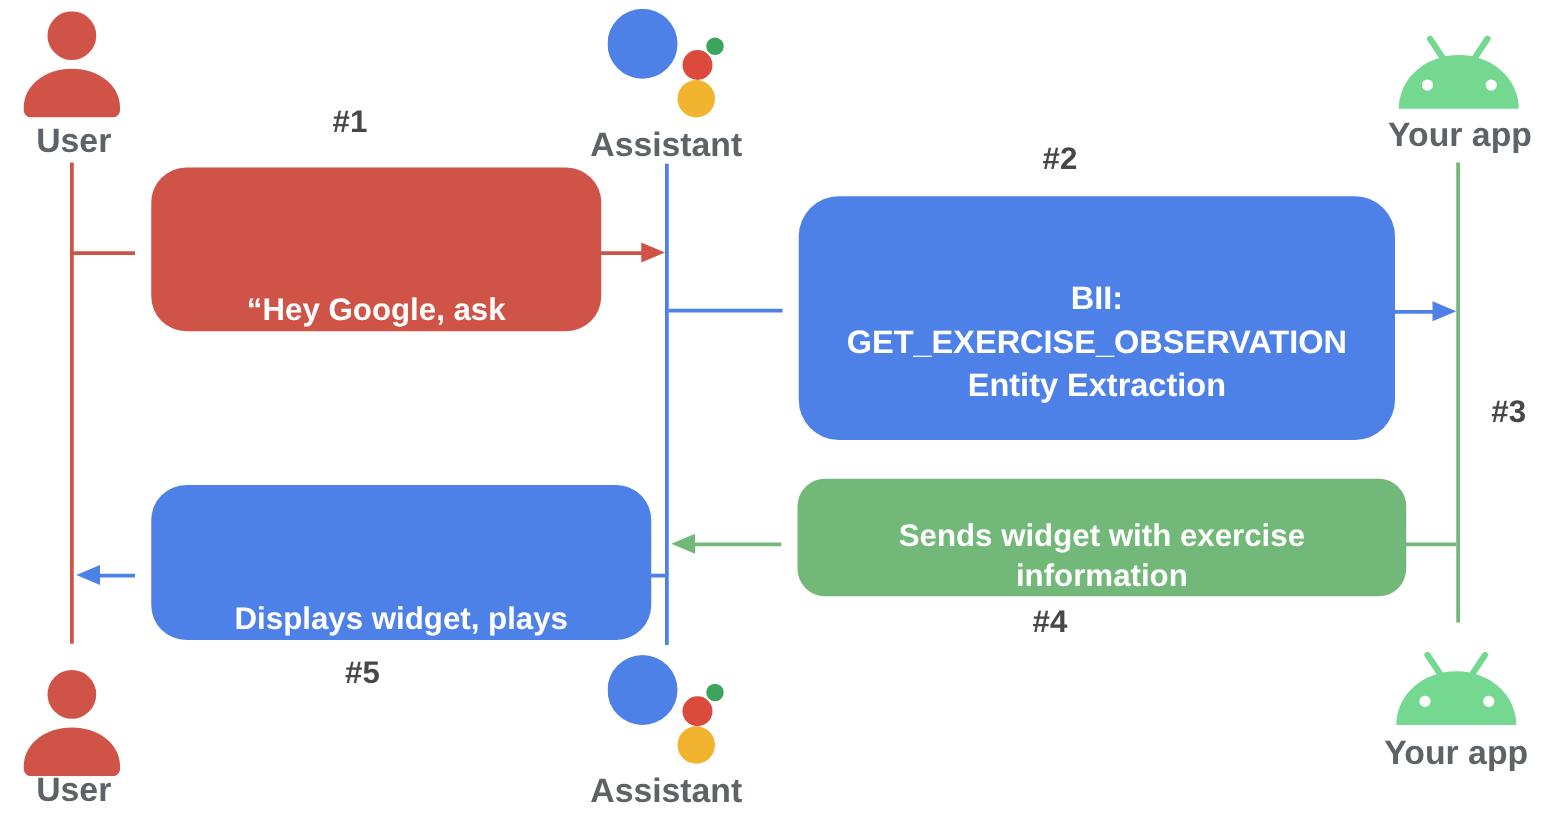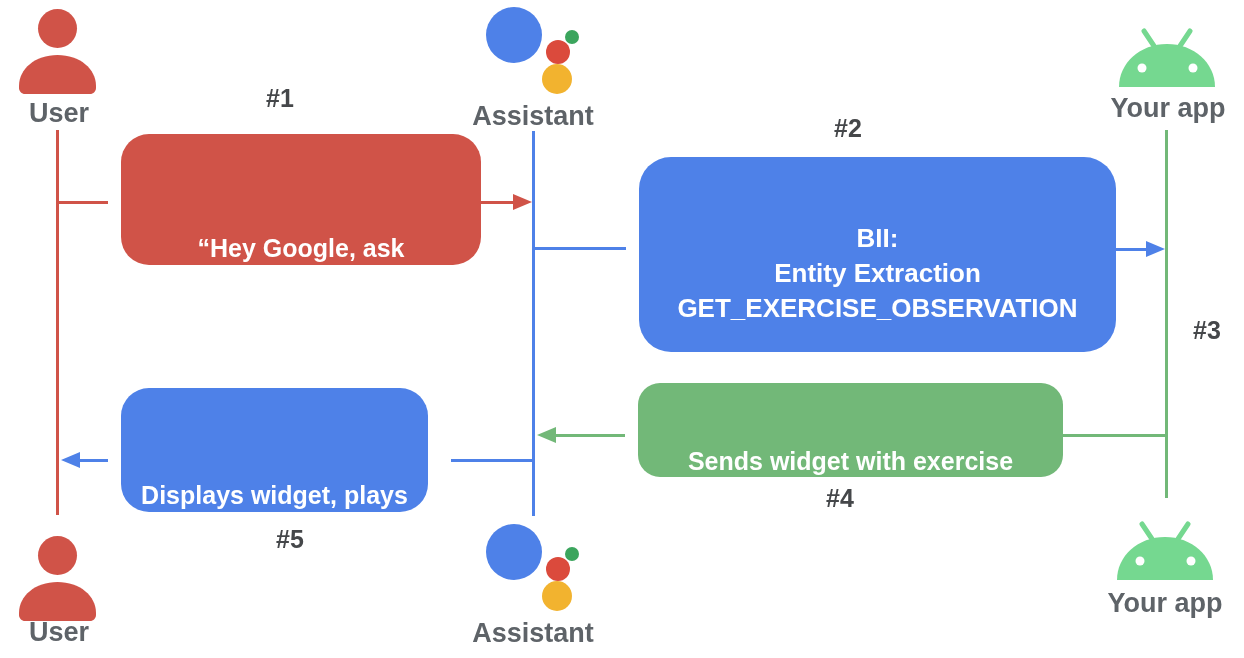--- a/index.html
+++ b/index.html
@@ -11,22 +11,22 @@
   .hline{position:absolute;height:3px;}
   .red-bg{background:#d05348;}
   .blue-bg{background:#4e81e8;}
   .msg-box{
     position:absolute;display:flex;flex-direction:column;align-items:center;justify-content:flex-end;
     color:#ffffff;font-weight:700;text-align:center;font-size:25px;line-height:34px;margin-left:13px;
   }
   .msg-box span{display:block;white-space:nowrap;}
   .box1{left:108px;top:134px;width:360px;height:131px;border-radius:28px;background:#d05348;}
   .box2{left:626px;top:157px;width:477px;height:195px;border-radius:32px;background:#4e81e8;font-size:26px;line-height:35px;padding-bottom:26px;box-sizing:border-box;}
-  .box4{left:625px;top:383px;width:425px;height:94px;border-radius:22px;background:#72b878;padding-top:4px;box-sizing:border-box;font-size:25px;line-height:32px;}
-  .box5{left:108px;top:388px;width:307px;height:124px;border-radius:28px;background:#4e81e8;line-height:33px;}
+  .box4{left:625px;top:383px;width:487px;height:94px;border-radius:22px;background:#72b878;padding-top:4px;box-sizing:border-box;font-size:25px;line-height:32px;}
+  .box5{left:108px;top:388px;width:400px;height:124px;border-radius:28px;background:#4e81e8;line-height:33px;}
   .actor-label{
     position:absolute;transform:translate(-50%,-50%);white-space:nowrap;
     color:#5e6368;font-weight:700;font-size:27px;
   }
   .step-label{
     position:absolute;transform:translate(-50%,-50%);white-space:nowrap;
     color:#45474a;font-weight:700;font-size:25px;
   }
   .arrow{position:absolute;width:0;height:0;}
   .arrow-right{border-top:8px solid transparent;border-bottom:8px solid transparent;border-left:19px solid;}
@@ -74,31 +74,32 @@
   <div class="msg-box box1">
     <span>“Hey Google, ask</span>
   </div>
   <div class="hline red-bg" style="left:468px;top:201px;width:46px;"></div>
   <div class="arrow arrow-right arrow-red" style="left:513px;top:194px;"></div>
 
   <div class="step-label" style="left:848px;top:128px;">#2</div>
   <div class="hline blue-bg" style="left:535px;top:247px;width:91px;"></div>
   <div class="msg-box box2">
     <span>BII:</span>
+    <span>GET_EXERCISE_OBSERVATION</span>
     <span>Entity Extraction</span>
-    <span>GET_EXERCISE_OBSERVATION</span>
   </div>
   <div class="hline blue-bg" style="left:1103px;top:248px;width:44px;"></div>
   <div class="arrow arrow-right arrow-blue-r" style="left:1146px;top:241px;"></div>
 
   <div class="step-label" style="left:1207px;top:330px;">#3</div>
 
   <div class="hline" style="left:1050px;top:434px;width:115px;background:#72b878;"></div>
   <div class="msg-box box4">
     <span>Sends widget with exercise</span>
+    <span>information</span>
   </div>
   <div class="step-label" style="left:840px;top:498px;">#4</div>
   <div class="hline" style="left:555px;top:434px;width:70px;background:#72b878;"></div>
   <div class="arrow arrow-left arrow-green-l" style="left:537px;top:427px;"></div>
 
   <div class="hline blue-bg" style="left:451px;top:459px;width:81px;"></div>
   <div class="msg-box box5">
     <span>Displays widget, plays</span>
   </div>
   <div class="step-label" style="left:290px;top:539px;">#5</div>

